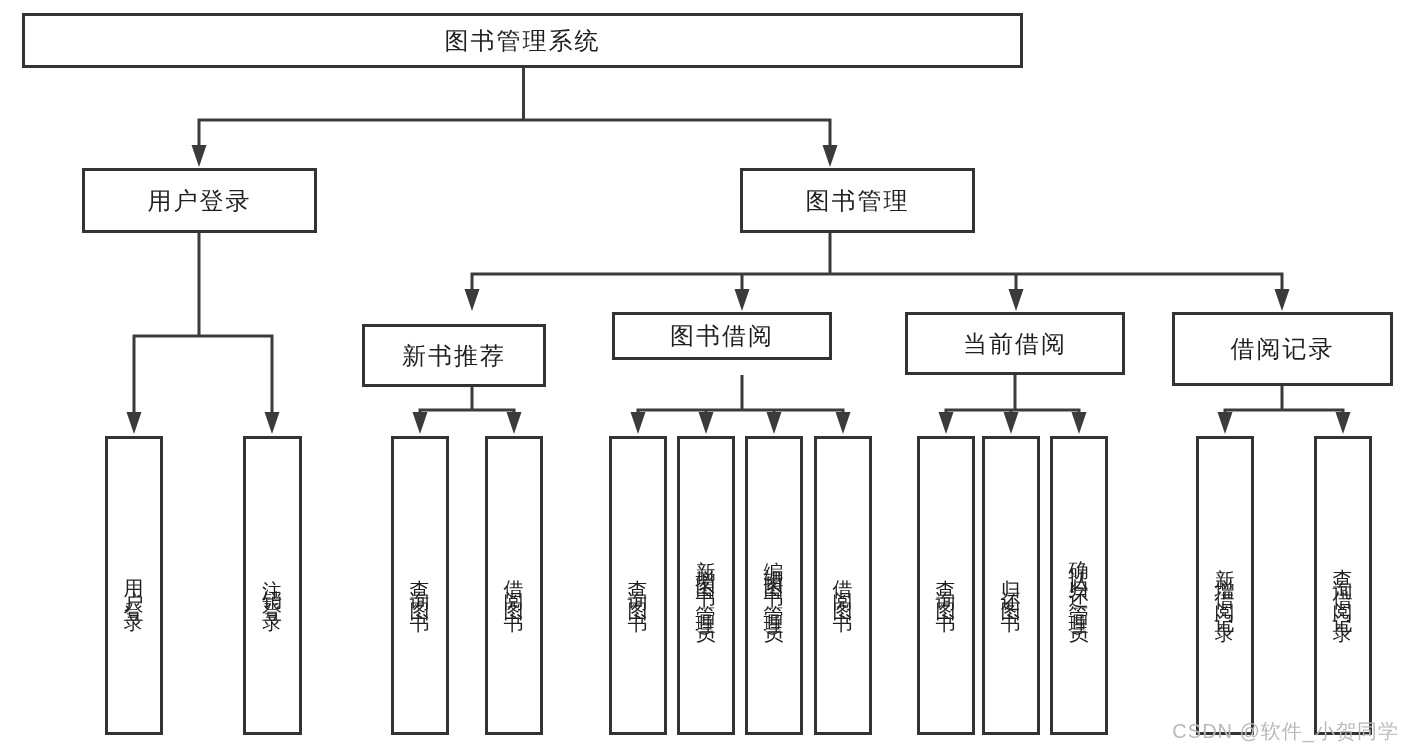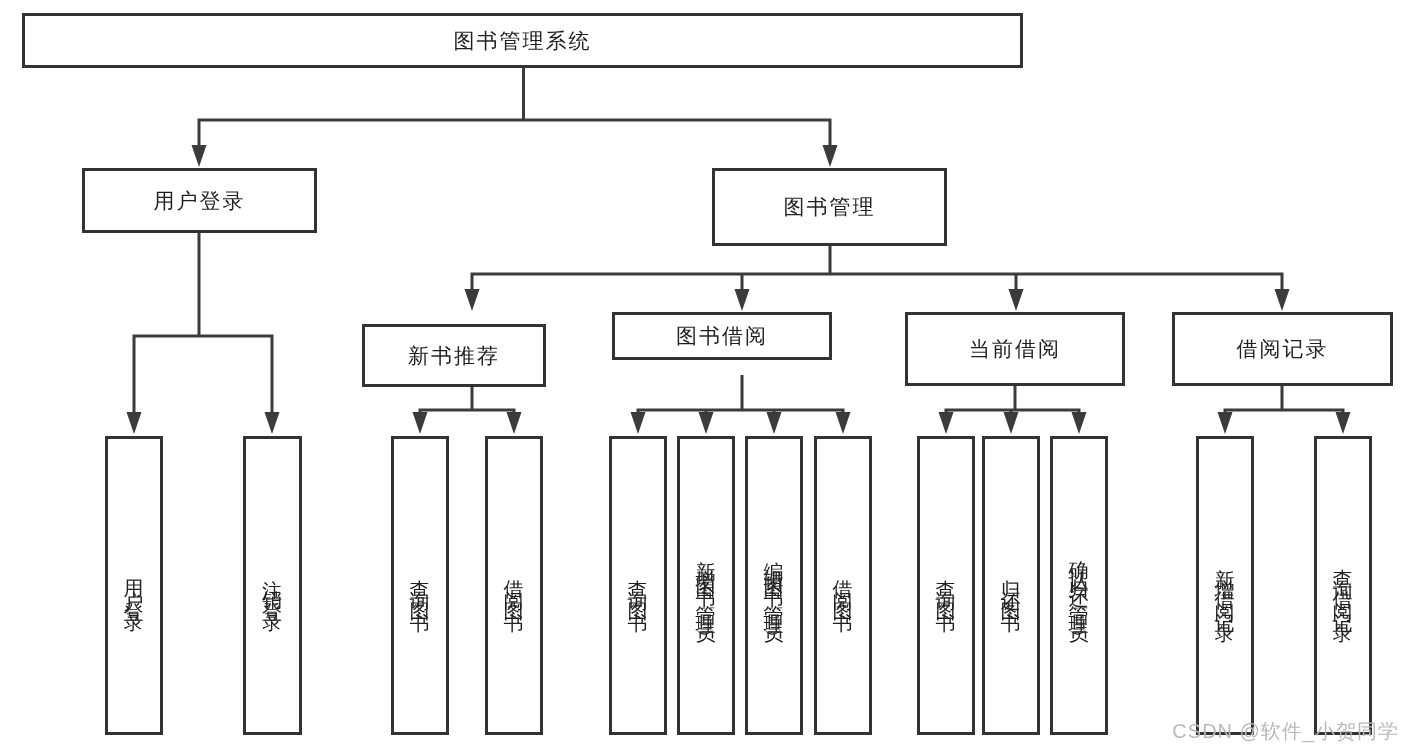--- a/index.html
+++ b/index.html
@@ -28,21 +28,21 @@
     position: absolute;
     box-sizing: border-box;
     background: #ffffff;
     border: 3px solid #333333;
     display: flex;
     align-items: center;
     justify-content: center;
     color: #1f1f1f;
   }
   .hlabel {
-    font-size: 21px;
+    font-size: 24px;
     letter-spacing: 2px;
     white-space: nowrap;
   }
   .vlabel {
     writing-mode: vertical-rl;
     text-orientation: mixed;
     font-size: 20px;
     letter-spacing: 11px;
     line-height: 1;
     white-space: nowrap;
@@ -120,31 +120,31 @@
              M1335.5 412 L1350.5 412 L1343 434 Z" fill="#3b3b3b" stroke="none"></path>
   </svg>
 
   <div class="box" style="left:22px;top:13px;width:1001px;height:55px">
     <span class="hlabel">图书管理系统</span>
   </div>
 
   <div class="box" style="left:82px;top:168px;width:235px;height:65px">
     <span class="hlabel">用户登录</span>
   </div>
-  <div class="box" style="left:712px;top:168px;width:235px;height:78px">
+  <div class="box" style="left:740px;top:168px;width:235px;height:65px">
     <span class="hlabel">图书管理</span>
   </div>
 
   <div class="box" style="left:362px;top:324px;width:184px;height:63px">
     <span class="hlabel">新书推荐</span>
   </div>
   <div class="box" style="left:612px;top:312px;width:220px;height:48px">
     <span class="hlabel">图书借阅</span>
   </div>
-  <div class="box" style="left:905px;top:312px;width:220px;height:74px">
+  <div class="box" style="left:905px;top:312px;width:220px;height:63px">
     <span class="hlabel">当前借阅</span>
   </div>
   <div class="box" style="left:1172px;top:312px;width:221px;height:74px">
     <span class="hlabel">借阅记录</span>
   </div>
 
   <div class="box" style="left:105px;top:436px;width:58px;height:299px">
     <span class="vlabel">用户登录</span>
   </div>
   <div class="box" style="left:243px;top:436px;width:59px;height:299px">

